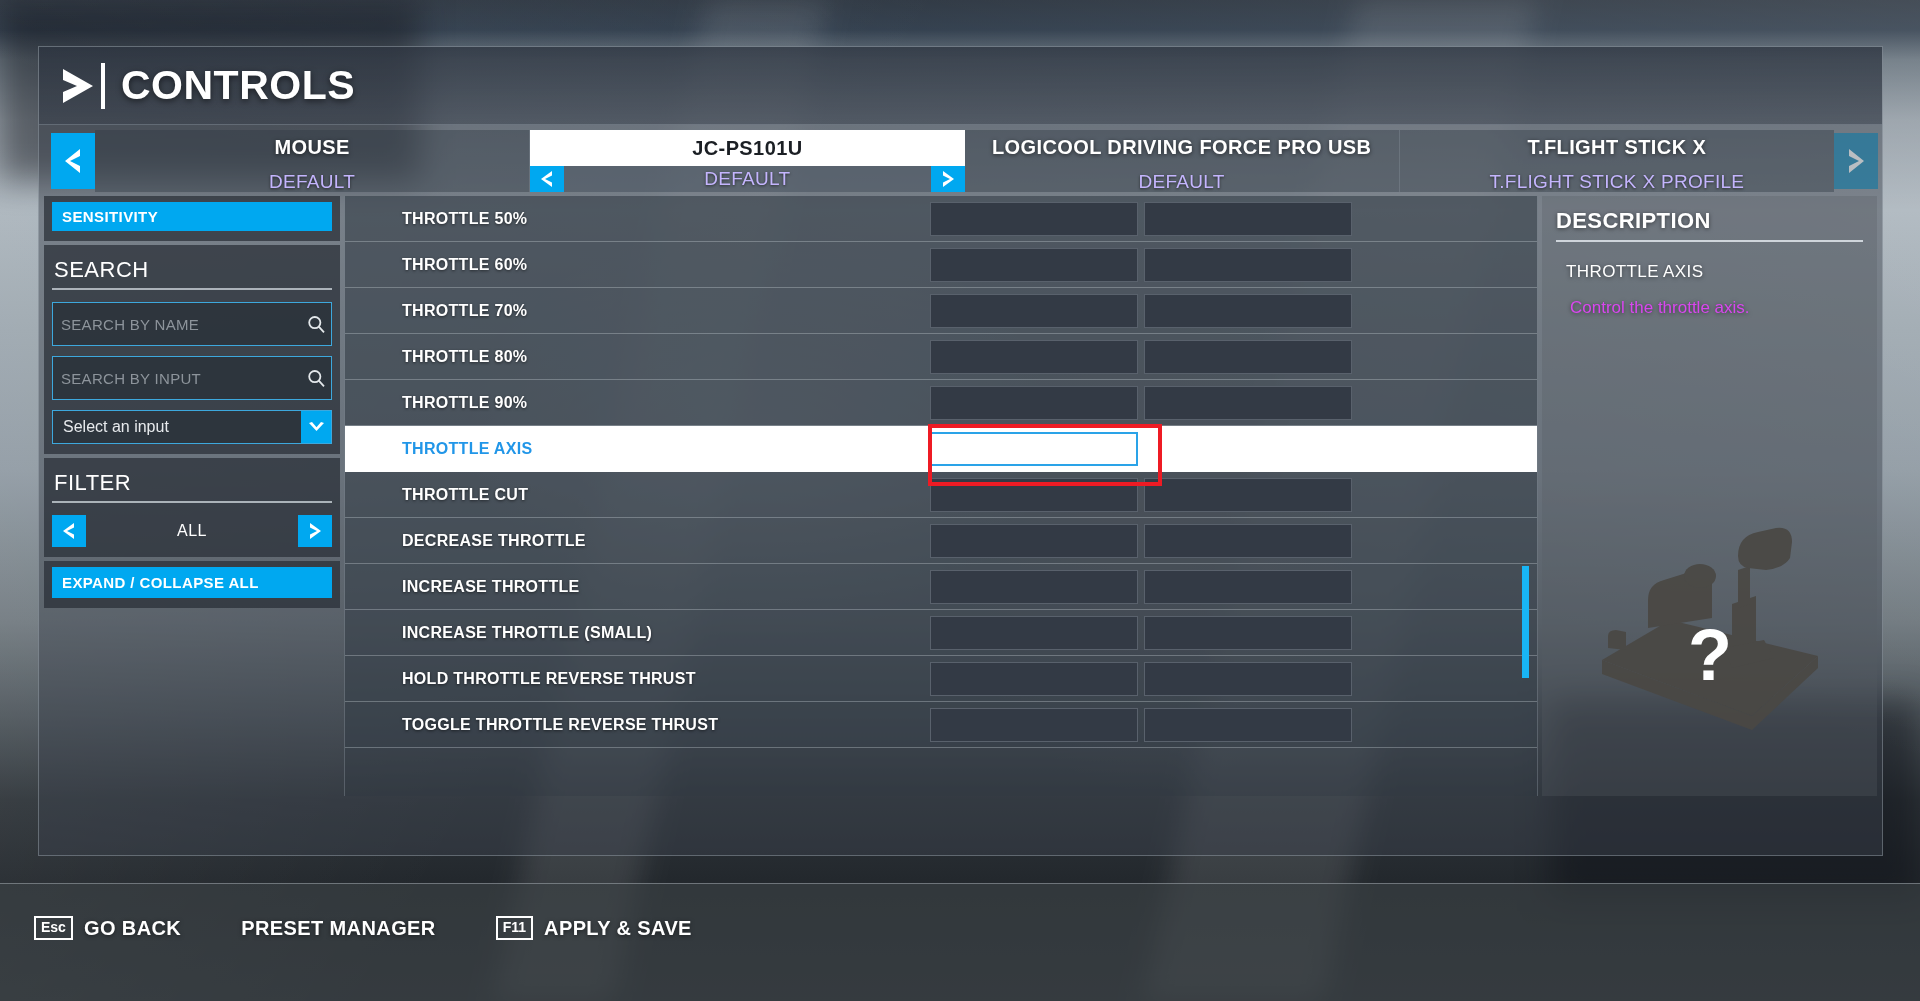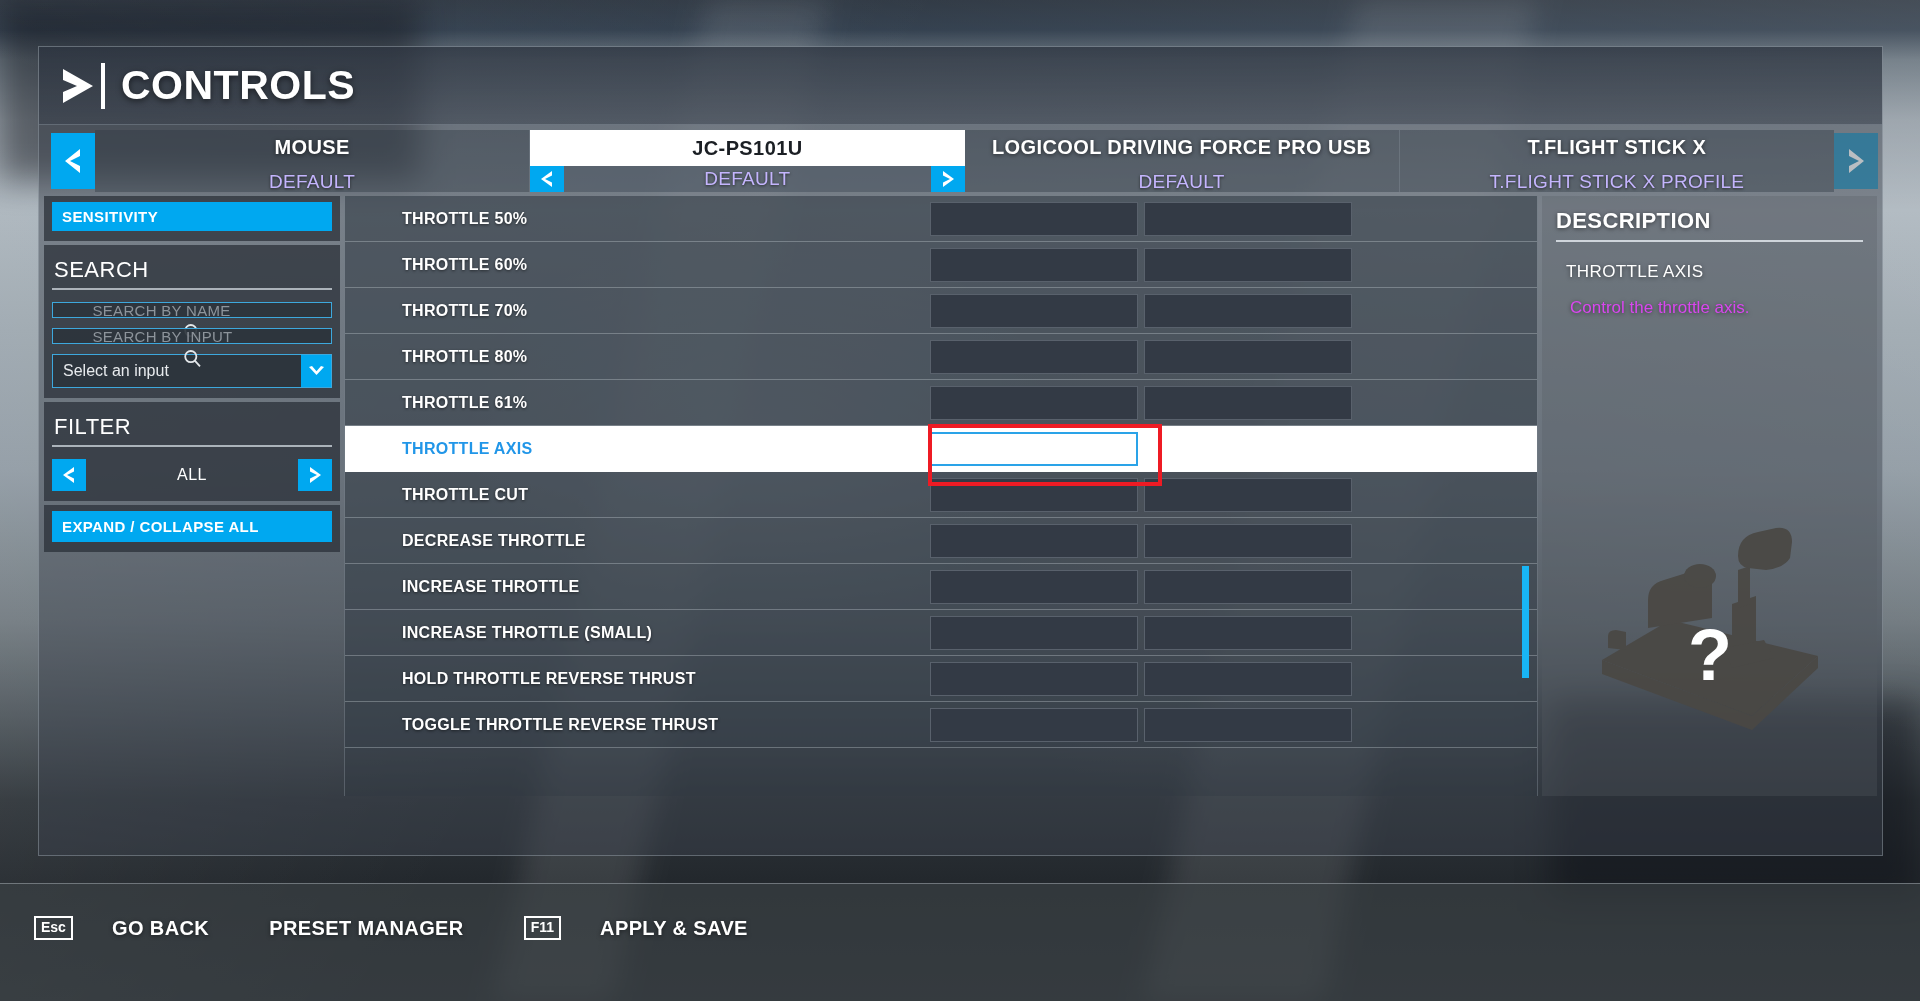--- a/index.html
+++ b/index.html
@@ -205,25 +205,25 @@
     letter-spacing: .5px;
     padding: 6px 2px 5px;
   }
   .side-rule {
     height: 2px;
     background: rgba(200,207,214,.80);
     margin-bottom: 12px;
   }
   .search-field {
     position: relative;
-    height: 16px;
+    height: 44px;
     margin-bottom: 10px;
     background: rgba(45,52,60,.92);
     border: 1px solid #3da8dd;
-    display: flex; align-items: center; flex-direction: column;
+    display: flex; align-items: center;
   }
   .search-field input {
     flex: 1 1 auto;
     height: 100%;
     background: transparent;
     border: none; outline: none;
     color: #d6dade;
     font-family: "Liberation Sans", sans-serif;
     font-size: 15px;
     padding: 0 8px;
@@ -412,21 +412,20 @@
     border-top: 1px solid rgba(200,208,215,.40);
   }
   #actionbar-inner {
     display: flex; align-items: center;
     height: 88px;
     padding-left: 34px;
   }
   .action {
     display: flex; align-items: center;
     margin-right: 60px;
-    gap: 28px;
   }
   .keycap {
     border: 2px solid #ffffff;
     color: #ffffff;
     font-size: 14px;
     font-weight: bold;
     padding: 1px 5px 2px;
     margin-right: 11px;
     line-height: 1.15;
     min-width: 28px;
@@ -600,21 +599,21 @@
         <span class="row-label">THROTTLE 70%</span>
         <span class="bind-cell c1"></span>
         <span class="bind-cell c2"></span>
       </div>
       <div class="row">
         <span class="row-label">THROTTLE 80%</span>
         <span class="bind-cell c1"></span>
         <span class="bind-cell c2"></span>
       </div>
       <div class="row">
-        <span class="row-label">THROTTLE 61%</span>
+        <span class="row-label">THROTTLE 90%</span>
         <span class="bind-cell c1"></span>
         <span class="bind-cell c2"></span>
       </div>
 
       <div class="row selected">
         <span class="row-label">THROTTLE AXIS</span>
         <span class="bind-cell c1"></span>
         <span class="bind-cell c2"></span>
       </div>
 

